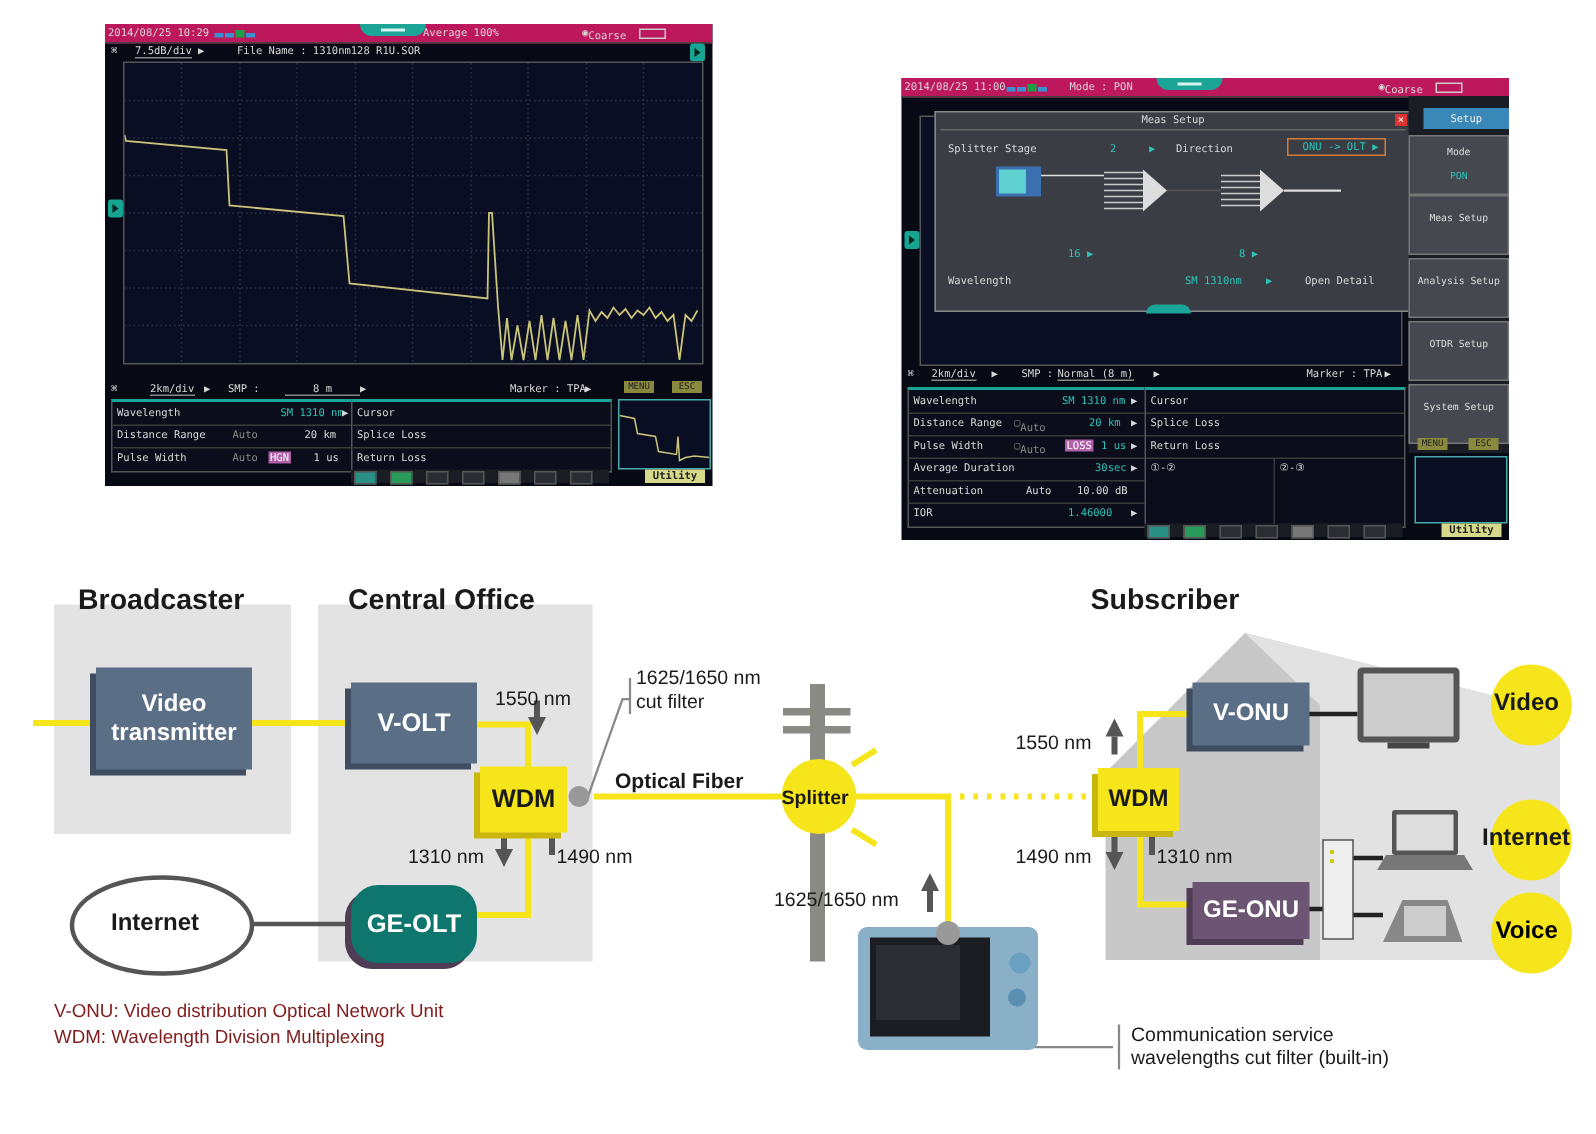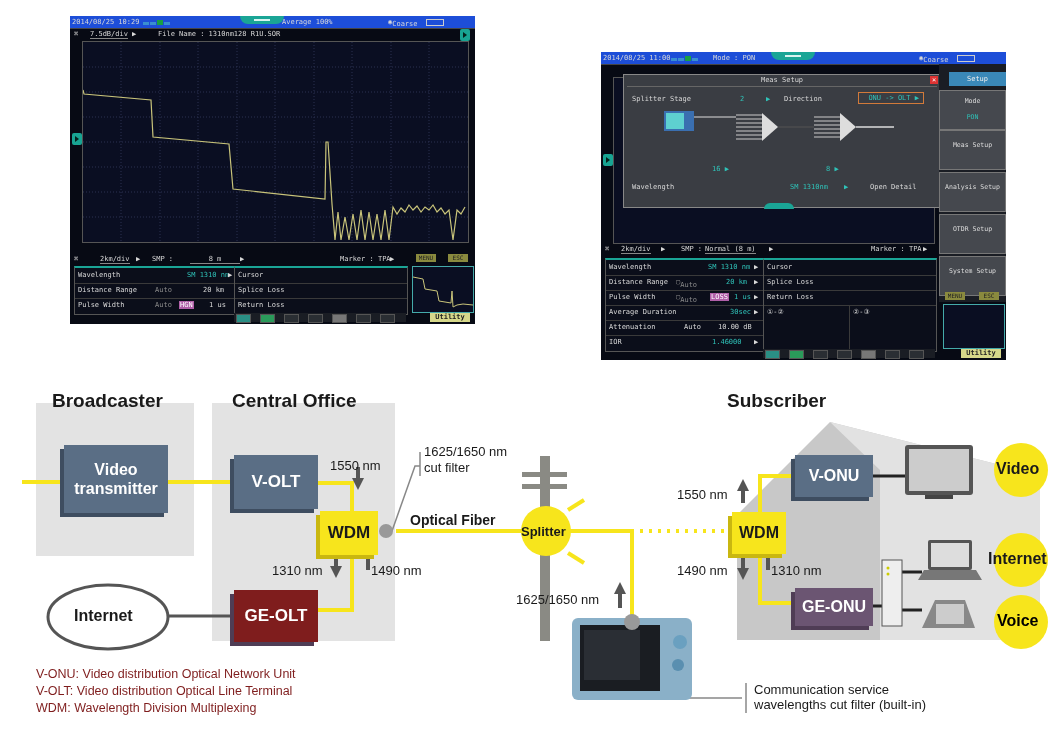--- a/index.html
+++ b/index.html
@@ -1,18 +1,18 @@
 <!DOCTYPE html>
 <html><head>
 <meta charset="utf-8">
 <style>
   html,body{margin:0;padding:0;background:#fff;}
   body{width:1064px;height:756px;position:relative;overflow:hidden;font-family:"Liberation Sans",sans-serif;}
   .scr{position:absolute;background:#070a14;overflow:hidden;font-family:"DejaVu Sans Mono",monospace;color:#d8d8d8;font-size:7px;}
-  .topbar{position:absolute;left:0;top:0;right:0;height:12px;background:#1d4ed8;border-bottom:1px solid #444;}
+  .topbar{position:absolute;left:0;top:0;right:0;height:12px;background:#be185d;border-bottom:1px solid #444;}
   .topbar span{position:absolute;top:2px;white-space:nowrap;}
   .tealtab{position:absolute;top:0;width:44px;height:8px;background:#1aa596;border-radius:0 0 10px 10px;}
   .tealtab:after{content:"";position:absolute;left:14px;top:3px;width:16px;height:2px;background:#d8f4f0;}
   .sig{position:absolute;top:3px;width:30px;height:6px;}
   .sig i{position:absolute;bottom:0;width:6px;background:#3a8fd0;}
   .sig b{position:absolute;bottom:0;width:6px;background:#19a045;}
   .row2{position:absolute;left:0;right:0;top:12px;height:12px;}
   .row2 span{position:absolute;top:2px;white-space:nowrap;}
   .uline{border-bottom:1px solid #888;}
   .plot{position:absolute;background:#0a0e22;border:1px solid #555;}
@@ -379,21 +379,21 @@
   <rect x="572" y="618" width="120" height="82" rx="6" fill="#8ab0c8"></rect>
   <rect x="580" y="625" width="80" height="66" fill="#1a1d22"></rect>
     <rect x="584" y="630" width="56" height="50" fill="#2a2e34"></rect>
   <circle cx="680" cy="642" r="7" fill="#6aa0c0"></circle>
     <circle cx="678" cy="665" r="6" fill="#5a8fb0"></circle>
   <circle cx="632" cy="622" r="8" fill="#999"></circle>
 </svg>
 
 <div class="box3d" style="left:64px;top:445px;width:104px;height:68px;background:#5a6e85;box-shadow:-4px 4px 0 #3e4d60;font-size:16px;line-height:19px;padding-top:15px;box-sizing:border-box;">Video transmitter</div>
 <div class="box3d" style="left:234px;top:455px;width:84px;height:54px;background:#5a6e85;box-shadow:-4px 4px 0 #3e4d60;font-size:17px;line-height:54px;">V-OLT</div>
-<div class="box3d" style="left:234px;top:590px;width:84px;height:52px;background:#7f1d1d;box-shadow:-4px 4px 0 #4f3d55;font-size:17px;line-height:52px;">GE-OLT</div>
+<div class="box3d" style="left:234px;top:590px;width:84px;height:52px;background:#0f766e;box-shadow:-4px 4px 0 #4f3d55;font-size:17px;line-height:52px;border-radius:18px;">GE-OLT</div>
 <div class="box3d" style="left:320px;top:511px;width:58px;height:44px;background:#f7e51c;box-shadow:-4px 4px 0 #c9b710;color:#1a1a1a;font-size:17px;line-height:44px;">WDM</div>
 <div class="box3d" style="left:732px;top:512px;width:54px;height:42px;background:#f7e51c;box-shadow:-4px 4px 0 #c9b710;color:#1a1a1a;font-size:16px;line-height:42px;">WDM</div>
 <div class="box3d" style="left:795px;top:455px;width:78px;height:42px;background:#5a6e85;box-shadow:-4px 4px 0 #3e4d60;font-size:16px;line-height:42px;">V-ONU</div>
 <div class="box3d" style="left:795px;top:588px;width:78px;height:38px;background:#6b5572;box-shadow:-4px 4px 0 #4f3d55;font-size:16px;line-height:38px;">GE-ONU</div>
 
 <div class="lbl region-title" style="left:52px;top:390px;">Broadcaster</div>
 <div class="lbl region-title" style="left:232px;top:390px;">Central Office</div>
 <div class="lbl region-title" style="left:727px;top:390px;">Subscriber</div>
 
 <div class="lbl" style="left:74px;top:607px;font-size:16px;font-weight:bold;color:#1a1a1a;">Internet</div>
@@ -409,15 +409,14 @@
 <div class="lbl note" style="left:424px;top:444px;">1625/1650 nm</div>
 <div class="lbl note" style="left:424px;top:460px;">cut filter</div>
 <div class="lbl note" style="left:754px;top:682px;">Communication service</div>
 <div class="lbl note" style="left:754px;top:697px;">wavelengths cut filter (built-in)</div>
 <div class="lbl" style="left:996px;top:460px;font-size:16px;font-weight:bold;color:#1a1a1a;">Video</div>
 <div class="lbl" style="left:988px;top:550px;font-size:16px;font-weight:bold;color:#1a1a1a;">Internet</div>
 <div class="lbl" style="left:997px;top:612px;font-size:16px;font-weight:bold;color:#000000;">Voice</div>
 
 <div class="legend">
   <div>V-ONU: Video distribution Optical Network Unit</div>
-  <div>V-OLT: Video distribution Optical Line Terminal</div>
   <div>WDM: Wavelength Division Multiplexing</div>
 </div>
 
 </body></html>

